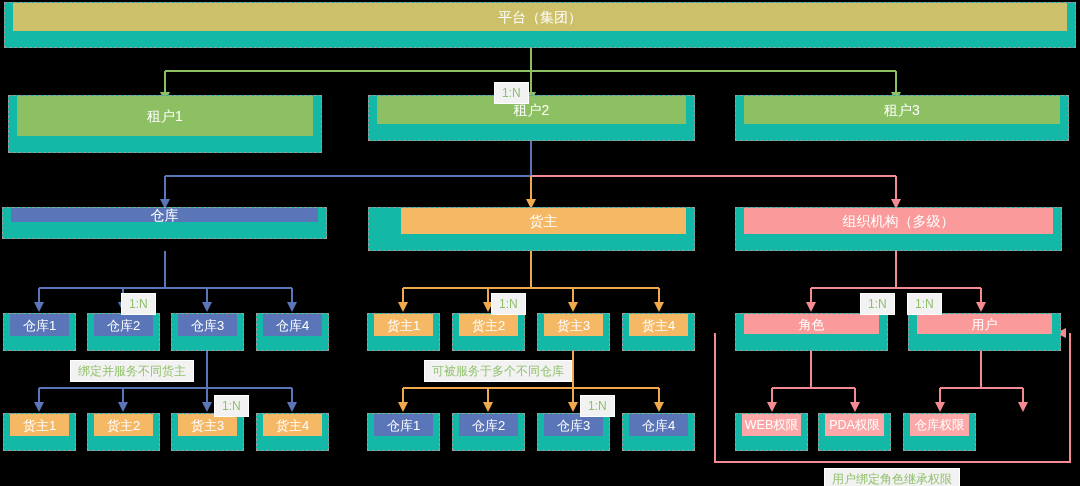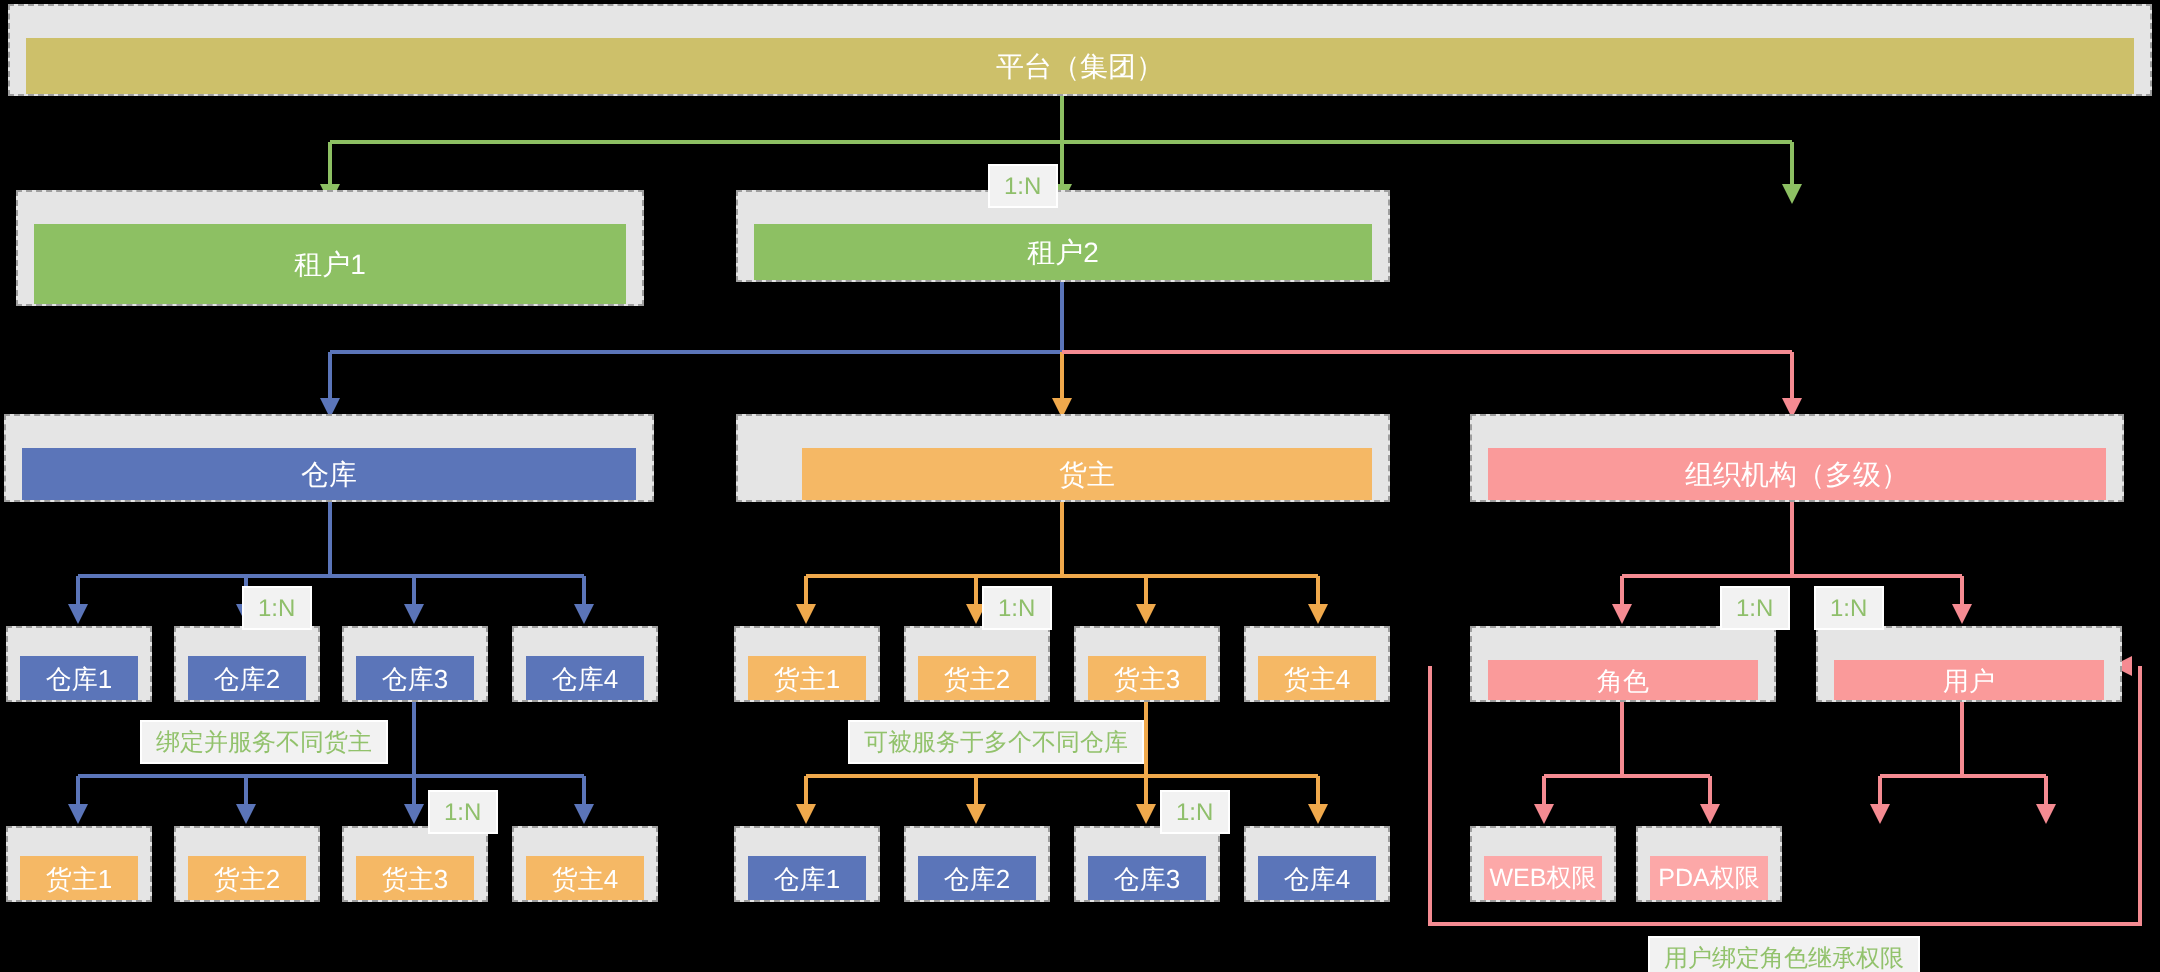--- a/index.html
+++ b/index.html
@@ -1,22 +1,22 @@
 <!DOCTYPE html>
 <html><head>
 <meta charset="utf-8">
 <style>
   html,body{margin:0;padding:0;background:#000;}
   body{width:1080px;height:486px;position:relative;overflow:hidden;
        font-family:"Liberation Sans","DejaVu Sans",sans-serif;}
   #stage{position:absolute;left:0;top:0;width:1080px;height:486px;}
 
   
-  .node{position:absolute;box-sizing:border-box;background:#e5e5e5;
-        border:1px dashed #9e9e9e;display:flex;align-items:flex-end;justify-content:center;}
+  .node{position:absolute;box-sizing:border-box;background:#14b8a6;
+        border:1px dashed #9e9e9e;display:flex;align-items:flex-start;justify-content:center;}
   .node .fill{box-sizing:border-box;width:calc(100% - 16px);height:calc(100% - 16px);
         display:flex;align-items:center;justify-content:center;
         color:#ffffff;white-space:nowrap;line-height:1;}
   .node.small .fill{width:calc(100% - 12px);height:calc(100% - 14px);}
 
   .c-platform{background:#cdc06a;}
   .c-tenant{background:#8dc063;}
   .c-wh{background:#5b75b9;}
   .c-owner{background:#f5b865;}
   .c-org{background:#fa9a9a;}
@@ -102,22 +102,25 @@
   <div class="node" style="left:4px;top:2px;width:1072px;height:46px;">
     <div class="fill c-platform f14">平台（集团）</div>
   </div>
 
   <div class="node" style="left:8px;top:95px;width:314px;height:58px;">
     <div class="fill c-tenant f14">租户1</div>
   </div>
   <div class="node" style="left:368px;top:95px;width:327px;height:46px;">
     <div class="fill c-tenant f14">租户2</div>
   </div>
-
-  <div class="node" style="left:2px;top:207px;width:325px;height:44px;">
+  <div class="node" style="left:735px;top:95px;width:334px;height:46px;">
+    <div class="fill c-tenant f14">租户3</div>
+  </div>
+
+  <div class="node" style="left:2px;top:207px;width:325px;height:32px;">
     <div class="fill c-wh f14">仓库</div>
   </div>
   <div class="node" style="left:368px;top:207px;width:327px;height:44px;padding-left:24px;">
     <div class="fill c-owner f14">货主</div>
   </div>
   <div class="node" style="left:735px;top:207px;width:327px;height:44px;">
     <div class="fill c-org f14">组织机构（多级）</div>
   </div>
 
   <div class="node small" style="left:3px;top:313px;width:73px;height:38px;">
@@ -179,20 +182,23 @@
     <div class="fill c-wh f13">仓库4</div>
   </div>
 
   <div class="node small" style="left:735px;top:413px;width:73px;height:38px;">
     <div class="fill c-perm f12">WEB权限</div>
   </div>
   <div class="node small" style="left:818px;top:413px;width:73px;height:38px;">
     <div class="fill c-perm f12">PDA权限</div>
   </div>
 
+  <div class="node small" style="left:903px;top:413px;width:73px;height:38px;">
+    <div class="fill c-perm f12">仓库权限</div>
+  </div>
 
   <div class="chip mono" style="left:494px;top:47px;">1:N</div>
 
   <div class="chip mono" style="left:121px;top:258px;">1:N</div>
 
   <div class="chip mono" style="left:491px;top:258px;">1:N</div>
 
   <div class="chip mono" style="left:860px;top:258px;">1:N</div>
 
   <div class="chip mono" style="left:907px;top:258px;">1:N</div>

